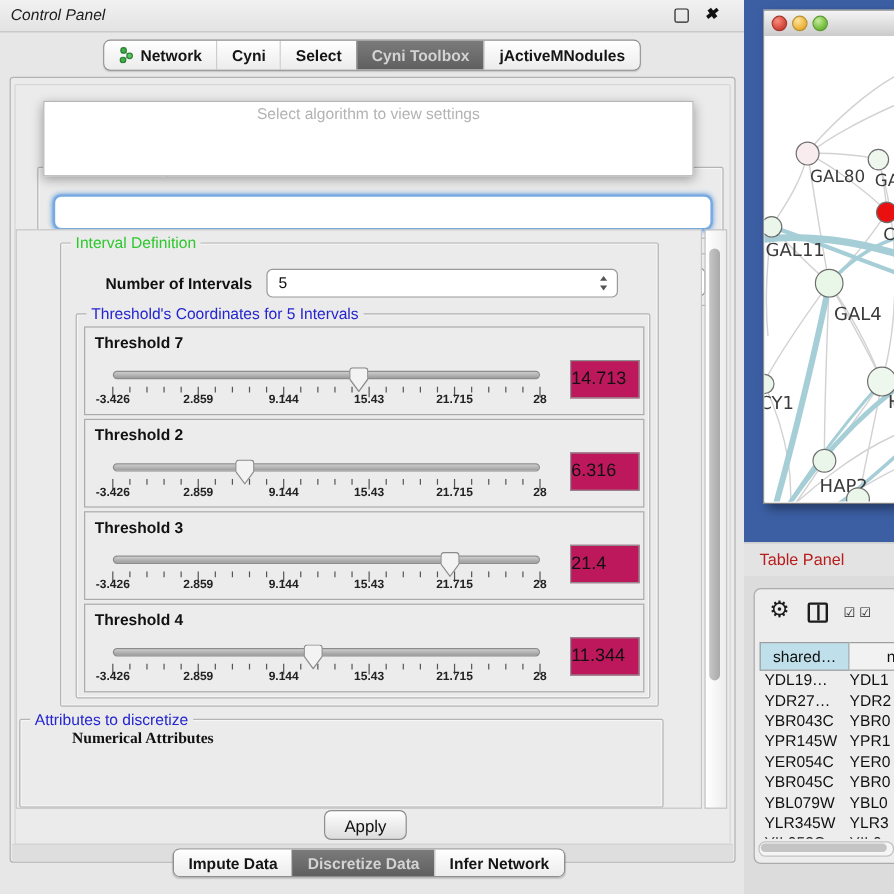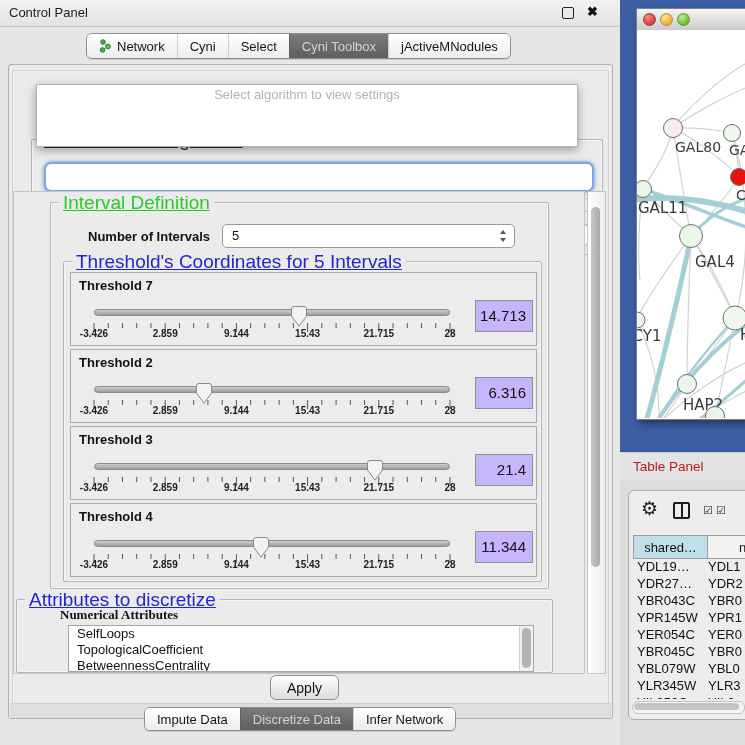--- a/index.html
+++ b/index.html
@@ -2,43 +2,43 @@
 <html><head>
 <meta charset="utf-8">
 <style>
   html,body{margin:0;padding:0;}
   body{font-family:"Liberation Sans",sans-serif;background:#e7e7e7;}
   .stage{position:relative;width:745px;height:745px;overflow:hidden;background:#e7e7e7;}
 
   
   .control-panel{position:absolute;left:0;top:0;width:620px;height:745px;background:#e7e7e7;}
   .cp-titlebar{position:absolute;left:0;top:0;width:620px;height:26px;
-    background:linear-gradient(#f1f1f1,#e3e3e3);border-bottom:1px solid #c2c2c2;}
+    background:linear-gradient(#f1f1f1,#e3e3e3);border-bottom:1px solid #c2c2c2;font-style:italic;}
   .cp-title{position:absolute;left:9px;top:5px;font-size:13px;color:#1c1c1c;}
   .float-icon{position:absolute;right:46px;top:7px;width:10px;height:10px;border:1.6px solid #222;border-radius:2px;}
   .close-icon{position:absolute;right:22px;top:4px;font-size:13px;font-weight:bold;color:#111;}
 
   
   .tabbar{position:absolute;display:inline-flex;height:24px;background:#fdfdfd;
     border:1px solid #8f8f8f;border-radius:6px;overflow:hidden;box-shadow:0 1px 1px rgba(0,0,0,.15);}
   .tabbar.top{left:86px;top:33px;}
   .tabbar.bottom{left:144px;top:707px;height:22px;}
-  .seg{display:flex;align-items:center;padding:0 12px;font-size:13px;font-weight:normal;color:#151515;
+  .seg{display:flex;align-items:center;padding:0 12px;font-size:13px;font-weight:bold;color:#151515;
     border-left:1px solid #cdcdcd;background:linear-gradient(#ffffff,#ececec);white-space:nowrap;cursor:default;}
   .seg:first-child{border-left:none;}
   .seg.sel{background:linear-gradient(#7b7b7b,#5f5f5f);color:#d3d3d3;border-left-color:#5f5f5f;}
   .neticon{margin-right:6px;display:inline-flex;}
 
   
   .main-panel{position:absolute;left:8px;top:64px;width:603px;height:653px;background:#ebebeb;
     border:1px solid #b2b2b2;border-radius:3px;}
   .inner-frame{position:absolute;left:3px;top:5px;width:595px;height:632px;border:1px solid #d6d6d6;border-radius:2px;}
 
   .group{position:absolute;border:1px solid #b5b5b5;border-radius:2px;box-shadow:inset 0 0 0 1px rgba(255,255,255,.55);}
-  .group-title{position:absolute;top:-8px;left:8px;background:#ebebeb;padding:0 4px;font-size:19px;line-height:15px;white-space:nowrap;text-decoration:underline;}
+  .group-title{position:absolute;top:-8px;left:8px;background:#ebebeb;padding:0 4px;font-size:13px;line-height:15px;white-space:nowrap;}
   .group-title.dark{color:#2b2b2b;}
   .group-title.green{color:#2ec82e;}
   .group-title.blue{color:#2525cf;}
   .group-title.black{color:#111;}
 
   .algo-group{left:22px;top:74px;width:570px;height:58px;}
   .td-group{left:6px;top:146px;width:583px;height:42px;}
 
   .combo{position:absolute;background:#fff;border:1px solid #999;border-radius:5px;font-size:13px;color:#111;}
   .combo .val{position:absolute;left:9px;top:0;line-height:22px;white-space:nowrap;}
@@ -68,22 +68,22 @@
   .noi-combo{left:171px;top:21px;width:291px;height:22px;}
   .thr-group{left:12px;top:58px;width:477px;height:319px;}
 
   .th-panel{position:absolute;left:6px;width:465px;height:72px;background:#ececec;border:1px solid #ababab;}
   .th-title{position:absolute;left:8px;top:5px;font-size:13px;font-weight:bold;color:#111;}
   .th-track{position:absolute;left:23px;top:36px;width:356px;height:7px;border-radius:4px;
     background:linear-gradient(#cdcdcd,#9d9d9d);border:1px solid #8c8c8c;box-sizing:border-box;}
   .th-handle{position:absolute;top:33px;width:16px;height:21px;}
   .th-ticks{position:absolute;left:0;top:46px;}
   .th-ticklabel{position:absolute;top:55px;width:50px;text-align:center;font-size:10px;font-weight:bold;color:#222;}
-  .th-value{position:absolute;left:404px;top:27px;width:50px;height:30px;background:#c4b5fd;border:1px solid #8f8f8f;
-    font-size:15px;line-height:30px;text-align:right;padding-right:6px;color:#111;}
+  .th-value{position:absolute;left:404px;top:27px;width:50px;height:30px;background:#be185d;border:1px solid #8f8f8f;
+    font-size:15px;line-height:30px;text-align:left;padding-right:6px;color:#111;}
 
   .attr-group{left:2px;top:407px;width:535px;height:72px;}
   .attr-heading{position:absolute;left:43px;top:7px;font-size:13px;font-weight:bold;color:#111;font-family:Liberation Serif, serif;}
   .attr-list{position:absolute;left:51px;top:25px;width:464px;height:45px;background:#fff;border:1px solid #a5a5a5;overflow:hidden;}
   .attr-item{font-size:13px;line-height:16px;padding-left:8px;color:#111;white-space:nowrap;}
   .attr-sb{position:absolute;right:0;top:0;width:13px;height:45px;background:#f1f1f1;border-left:1px solid #cfcfcf;}
   .attr-thumb{position:absolute;left:2px;top:2px;width:9px;height:40px;background:#b4b4b4;border-radius:5px;}
 
   .apply{position:absolute;left:261px;top:610px;width:69px;height:25px;border:1px solid #8d8d8d;border-radius:6px;
     background:linear-gradient(#ffffff,#dcdcdc);font-size:14px;color:#111;font-family:"Liberation Sans",sans-serif;}
@@ -363,28 +363,20 @@
                     <path d="M3,0.5 h10 a2.5,2.5 0 0 1 2.5,2.5 v7 L8,20.2 L0.5,10 v-7 a2.5,2.5 0 0 1 2.5,-2.5 z" fill="#f3f3f3" stroke="#8b8b8b" stroke-width="1"></path>
                   </svg></div>
                 <div class="th-value">11.344</div>
               </div>
             </div>
         </div>
 
         <div class="group attr-group">
           <span class="group-title blue">Attributes to discretize</span>
           <div class="attr-heading">Numerical Attributes</div>
-          <div class="attr-list" id="attr-list">
-            <div class="attr-item">SelfLoops</div>
-              <div class="attr-item">TopologicalCoefficient</div>
-              <div class="attr-item">BetweennessCentrality</div>
-              <div class="attr-sb">
-              <div class="attr-thumb"></div>
-            </div>
-          </div>
         </div>
 
       </div>
 
       <div class="vscroll">
         <div class="vthumb"></div>
       </div>
 
       <button class="apply">Apply</button>
       <div class="bottom-strip"></div>

